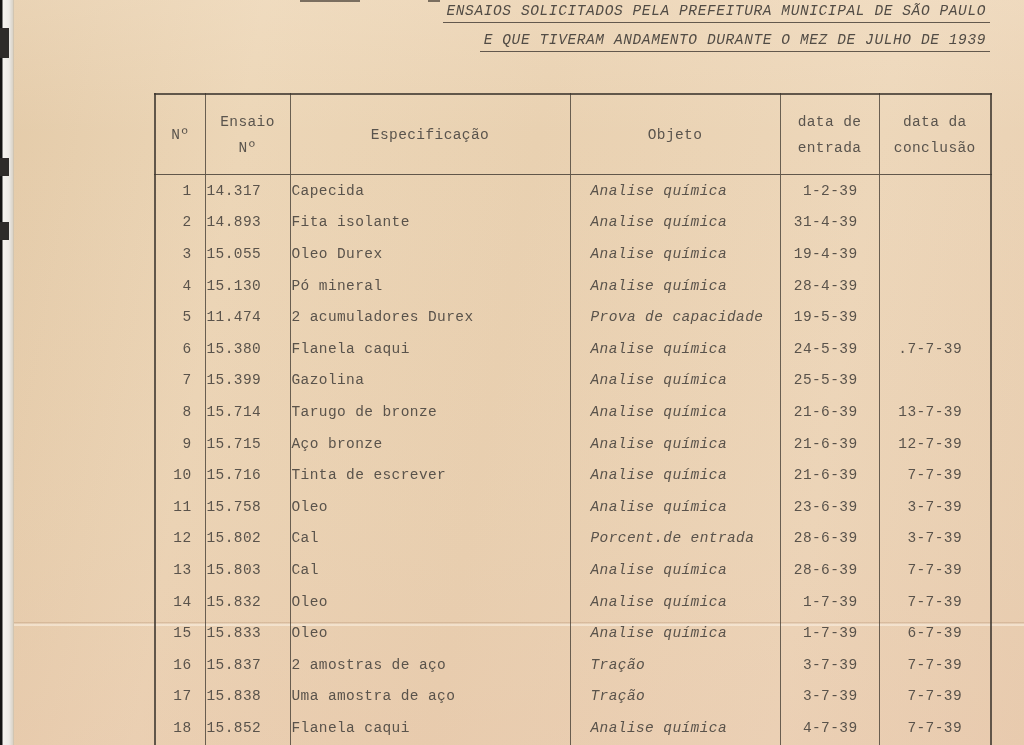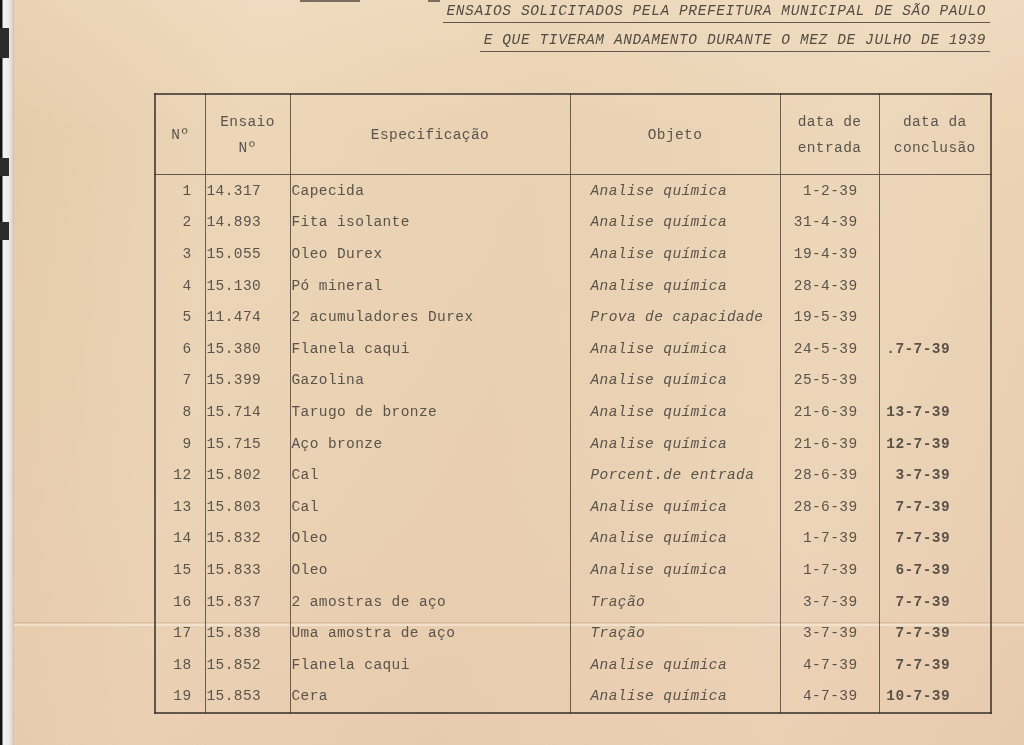--- a/index.html
+++ b/index.html
@@ -47,21 +47,21 @@
   table.doc td{height:29.6px;vertical-align:middle;
     border-left:1.5px solid rgba(62,55,47,0.75);
     white-space:nowrap;overflow:hidden;}
   table.doc td:first-child{border-left:0;}
   .two-line div{line-height:26px;}
   td.c-num{text-align:right;padding-right:13px;}
   td.c-ensaio{text-align:left;}
   td.c-espec{text-align:left;}
   td.c-objeto{text-align:left;padding-left:20px;font-style:italic;}
   td.c-entrada{text-align:right;padding-right:21px;}
-  td.c-conclusao{text-align:right;padding-right:40px;font-weight:bold;}
+  td.c-conclusao{text-align:right;padding-right:28px;}
 </style>
 </head>
 <body>
 
 <div class="paper"></div>
 
 <div class="scan-edge"></div>
 <div class="edge-mark" style="top:28px;height:30px;"></div>
 <div class="edge-mark" style="top:158px;height:18px;"></div>
 <div class="edge-mark" style="top:222px;height:18px;"></div>
@@ -171,20 +171,36 @@
       </tr>
       <tr>
         <td class="c-num">9</td>
         <td class="c-ensaio">15.715</td>
         <td class="c-espec">Aço bronze</td>
         <td class="c-objeto">Analise química</td>
         <td class="c-entrada">21-6-39</td>
         <td class="c-conclusao">12-7-39</td>
       </tr>
       <tr>
+        <td class="c-num">10</td>
+        <td class="c-ensaio">15.716</td>
+        <td class="c-espec">Tinta de escrever</td>
+        <td class="c-objeto">Analise química</td>
+        <td class="c-entrada">21-6-39</td>
+        <td class="c-conclusao">7-7-39</td>
+      </tr>
+      <tr>
+        <td class="c-num">11</td>
+        <td class="c-ensaio">15.758</td>
+        <td class="c-espec">Oleo</td>
+        <td class="c-objeto">Analise química</td>
+        <td class="c-entrada">23-6-39</td>
+        <td class="c-conclusao">3-7-39</td>
+      </tr>
+      <tr>
         <td class="c-num">12</td>
         <td class="c-ensaio">15.802</td>
         <td class="c-espec">Cal</td>
         <td class="c-objeto">Porcent.de entrada</td>
         <td class="c-entrada">28-6-39</td>
         <td class="c-conclusao">3-7-39</td>
       </tr>
       <tr>
         <td class="c-num">13</td>
         <td class="c-ensaio">15.803</td>

